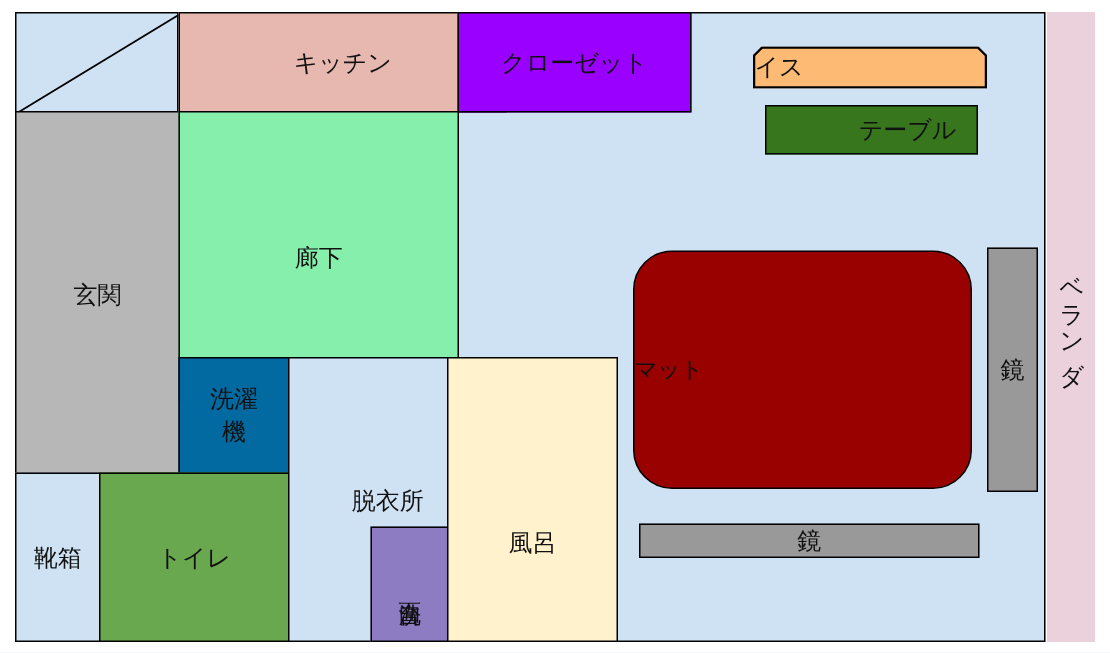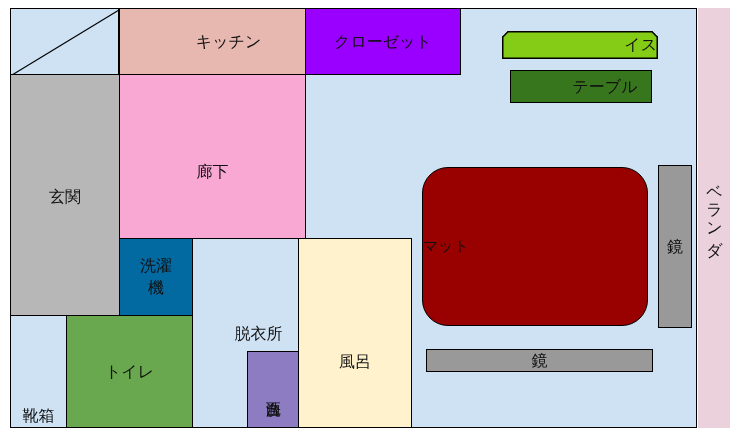--- a/index.html
+++ b/index.html
@@ -60,27 +60,26 @@
       width: 109px; height: 67px;
       box-sizing: border-box;
       border: 1.5px solid #000;
       background: #cfe2f3;
     }
     .diag svg { position: absolute; left: 0; top: 0; }
     .chair {
       position: absolute;
       left: 502px; top: 31px;
       width: 156px; height: 28px;
-      background: #84cc16;
+      background: #fdba74;
       border: 1.5px solid #000;
       box-sizing: border-box;
       clip-path: polygon(6px 0, calc(100% - 6px) 0, 100% 6px, 100% 100%, 0 100%, 0 6px);
-      display: flex; align-items: center; justify-content: flex-end;
+      display: flex; align-items: center; justify-content: flex-start;
       font-size: 16px;
-      padding-left: 40px;
     }
     .chair-outline {
       position: absolute;
       left: 502px; top: 31px;
       pointer-events: none;
     }
     .mat {
       position: absolute;
       left: 422px; top: 167px;
       width: 226px; height: 159px;
@@ -112,29 +111,29 @@
 </div>
 
 <div class="room" style="left:305px;top:8px;width:156px;height:67px;background:#9900ff;justify-content:center;">
   <span>クローゼット</span>
 </div>
 
 <div class="room" style="left:10px;top:74px;width:110px;height:242px;background:#b7b7b7;padding-top:4px;">
   <span style="margin-top:0px;">玄関</span>
 </div>
 
-<div class="room" style="left:119px;top:74px;width:187px;height:195px;background:#f9a8d4;">
+<div class="room" style="left:119px;top:74px;width:187px;height:195px;background:#86efac;">
   <span>廊下</span>
 </div>
 
 <div class="room" style="left:119px;top:238px;width:74px;height:78px;background:#0369a1;padding:0 14px;">
   <span style="word-break:break-all;">洗濯機</span>
 </div>
 
-<div class="room" style="left:10px;top:315px;width:57px;height:113px;background:#cfe2f3;align-items:flex-end;">
+<div class="room" style="left:10px;top:315px;width:57px;height:113px;background:#cfe2f3;">
   <span>靴箱</span>
 </div>
 
 <div class="room" style="left:66px;top:315px;width:127px;height:113px;background:#6aa84f;">
   <span>トイレ</span>
 </div>
 
 <div class="room" style="left:192px;top:238px;width:107px;height:190px;background:#cfe2f3;align-items:flex-start;">
   <span style="margin-top:84px;margin-left:26px;">脱衣所</span>
 </div>

